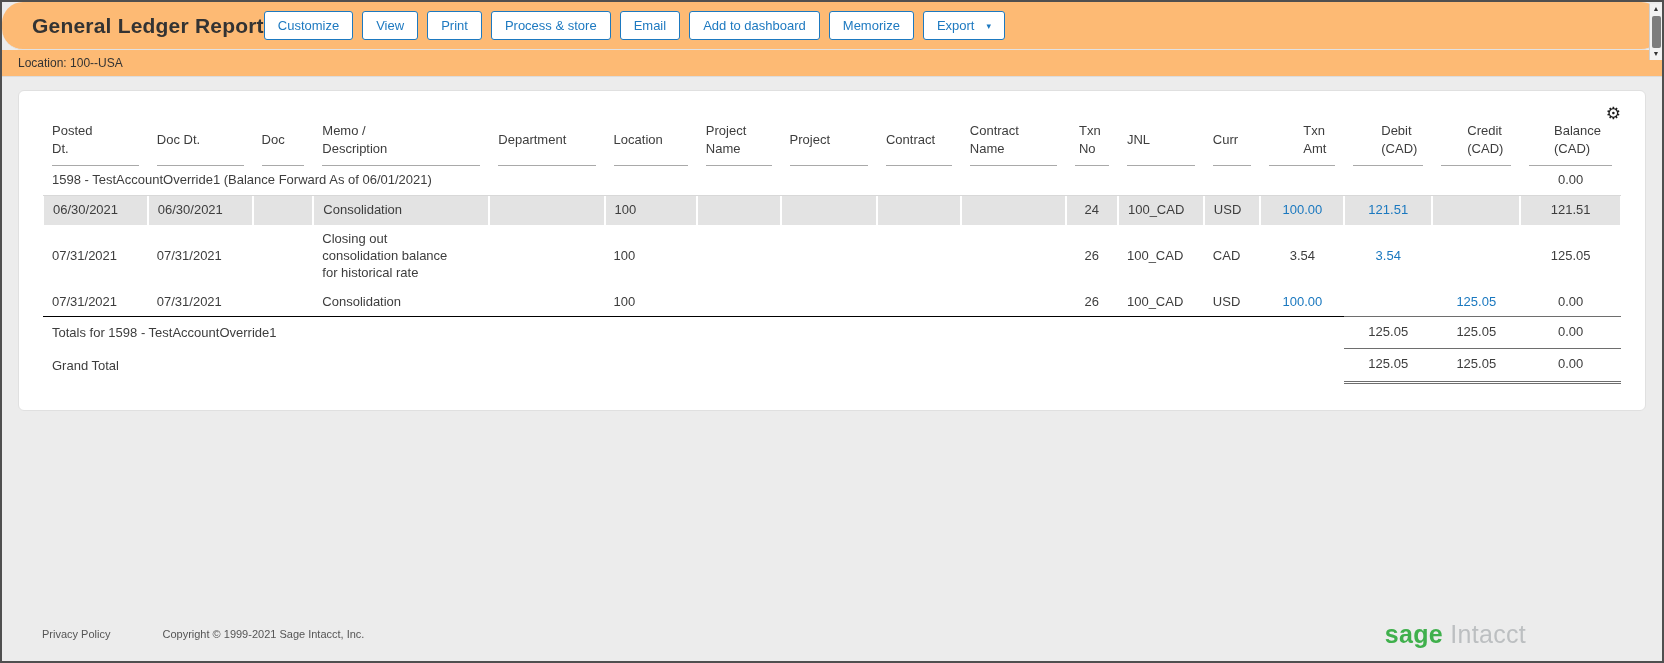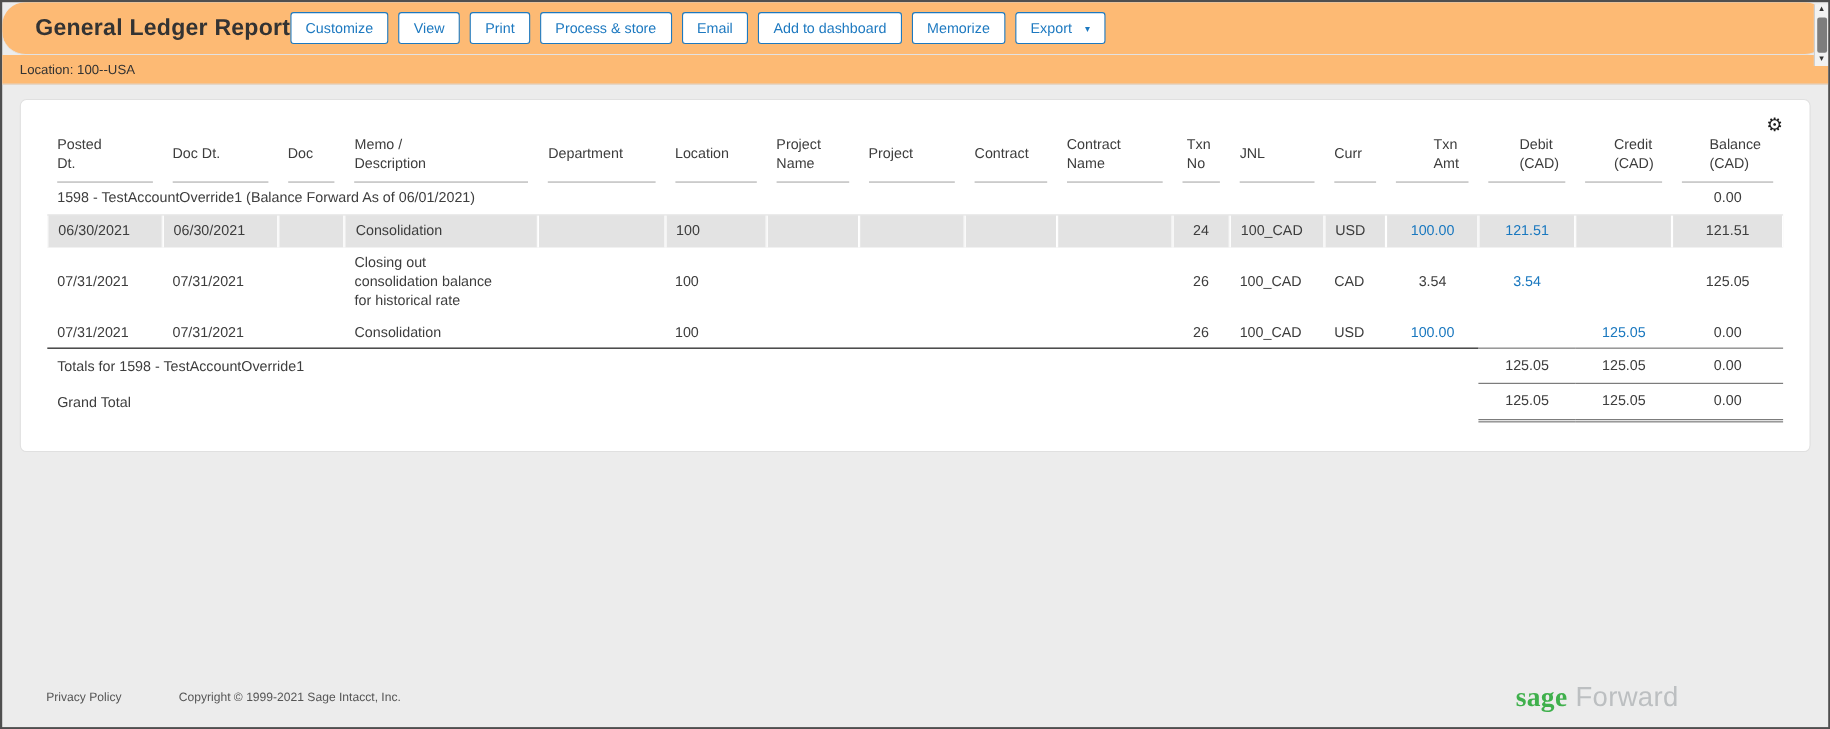--- a/index.html
+++ b/index.html
@@ -87,21 +87,21 @@
 
   
   .footer {
     flex:0 0 46px;
     display:flex; align-items:center; justify-content:space-between;
     padding:0 40px 8px;
   }
   .foot-left { display:flex; align-items:center; gap:52px; font-size:11px; color:#555; }
   .privacy-link { cursor:pointer; }
   .brand-logo { font-size:25px; letter-spacing:.3px; margin-right:96px; }
-  .brand-logo .sage { color:#3fb04c; font-weight:600;font-family:Liberation Serif, serif; }
+  .brand-logo .sage { color:#3fb04c; font-weight:600; }
   .brand-logo .intacct { color:#bcbfc1; font-weight:400; }
 </style>
 </head>
 <body>
 
 <div class="screen">
 
   <div class="topbar">
     <div class="page-title">General Ledger Report</div>
     <div class="toolbar">
@@ -325,17 +325,17 @@
     </div>
   </div>
 
   <div class="footer">
     <div class="foot-left">
       <span class="privacy-link">Privacy Policy</span>
       <span>Copyright © 1999-2021 Sage Intacct, Inc.</span>
     </div>
     <div class="brand-logo">
       <span class="sage">sage</span>
-      <span class="intacct">Forward</span>
+      <span class="intacct">Intacct</span>
     </div>
   </div>
 
 </div>
 
 </body></html>

